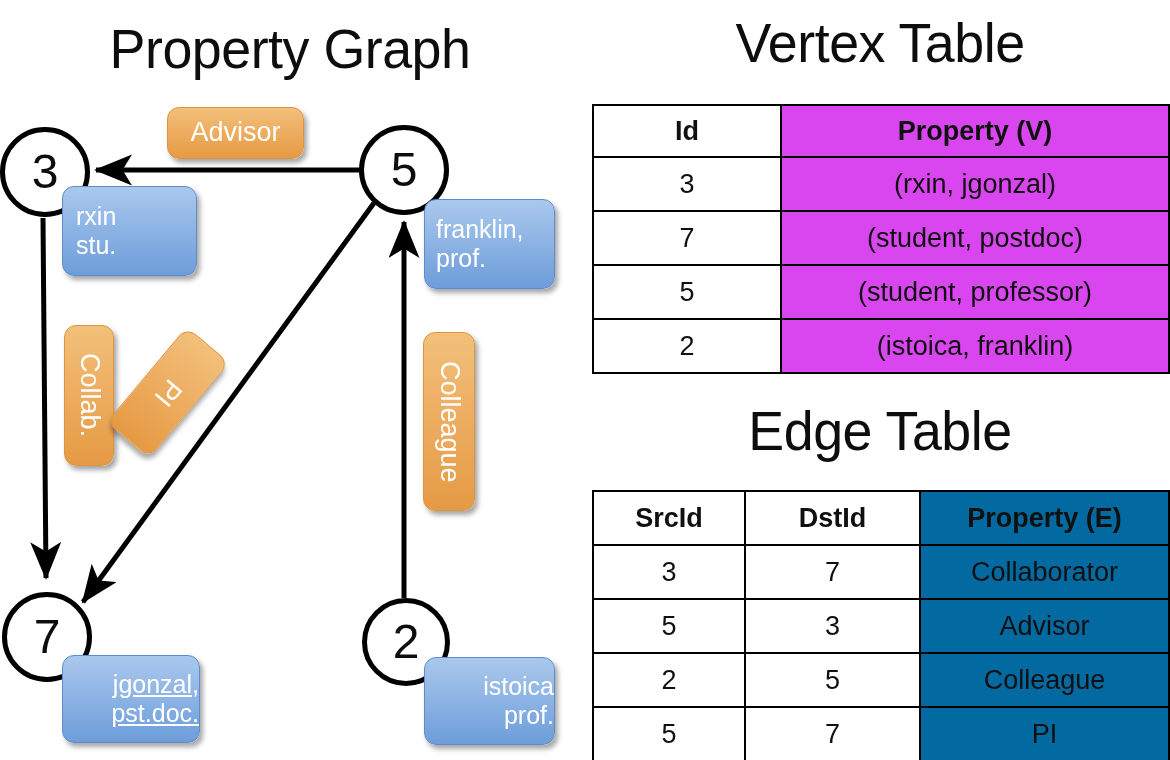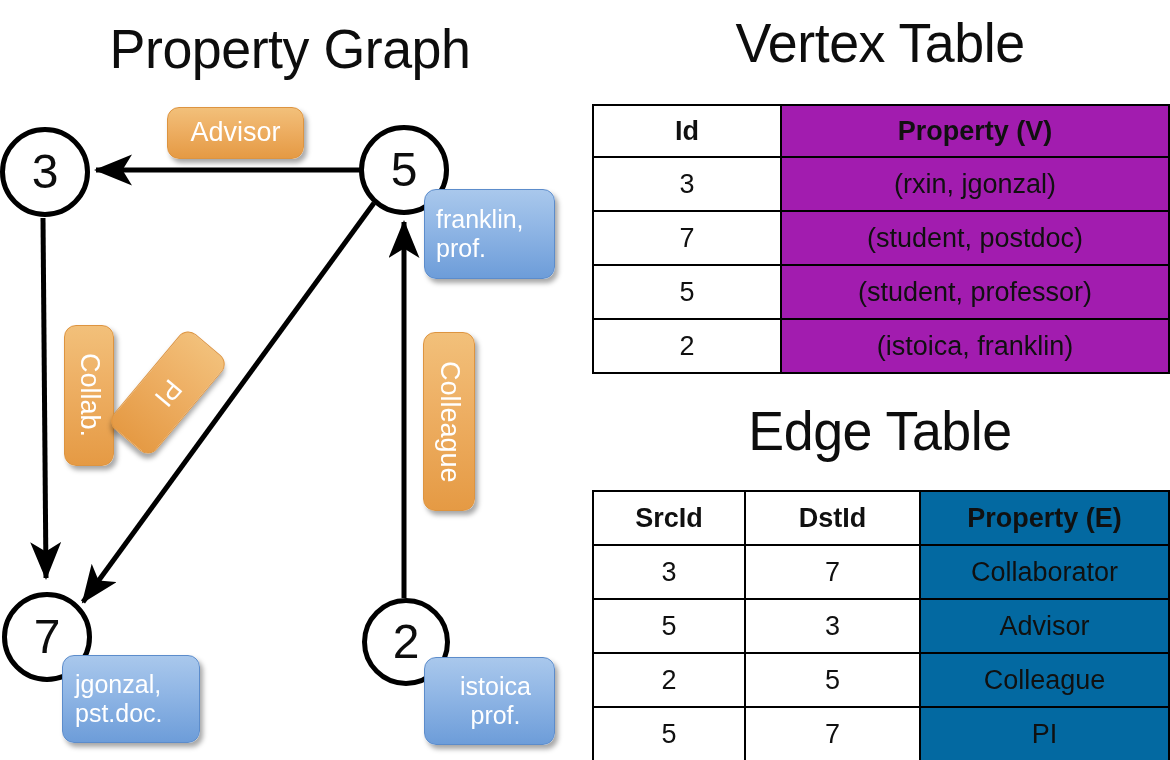--- a/index.html
+++ b/index.html
@@ -91,26 +91,26 @@
   }
   .vert-text {
     writing-mode: vertical-rl;
     text-orientation: mixed;
     white-space: nowrap;
   }
 
   
   #prop-rxin      { left: 62px;  top: 186px; width: 135px; height: 90px;  font-size: 25px; }
   #prop-rxin .lbl-text      { text-align: left; width: 100%; padding-left: 13px; box-sizing: border-box; }
-  #prop-franklin  { left: 424px; top: 189px; width: 131px; height: 90px;  font-size: 25px; }
+  #prop-franklin  { left: 424px; top: 199px; width: 131px; height: 90px;  font-size: 25px; }
   #prop-franklin .lbl-text  { text-align: left; width: 100%; padding-left: 11px; box-sizing: border-box; }
   #prop-jgonzal   { left: 62px;  top: 655px; width: 138px; height: 88px;  font-size: 25px; }
-  #prop-jgonzal .lbl-text   { text-align: left; width: 100%; padding-left: 12px; box-sizing: border-box; }
+  #prop-jgonzal .lbl-text   { text-align: right; width: 100%; padding-left: 0; box-sizing: border-box; text-decoration: underline; }
   #prop-istoica   { left: 424px; top: 657px; width: 131px; height: 88px;  font-size: 25px; }
-  #prop-istoica .lbl-text   { text-align: center; width: 100%; padding-left: 12px; box-sizing: border-box; }
+  #prop-istoica .lbl-text   { text-align: right; width: 100%; padding-left: 12px; box-sizing: border-box; }
 
   
   #edge-advisor   { left: 167px; top: 107px; width: 137px; height: 52px; font-size: 27px; }
   #edge-collab    { left: 64px;  top: 325px; width: 50px;  height: 141px; font-size: 27px; }
   #edge-colleague { left: 423px; top: 332px; width: 52px;  height: 179px; font-size: 27px; }
   #edge-pi {
     left: 140px; top: 330px; width: 56px; height: 125px;
     font-size: 27px;
     transform: rotate(40deg);
     transform-origin: center center;
@@ -134,21 +134,21 @@
   table.grid th {
     font-weight: 700;
     font-size: 27px;
   }
 
   
   #vertex-table { left: 592px; top: 104px; width: 576px; }
   #vertex-table col.c-id   { width: 188px; }
   #vertex-table col.c-prop { width: 388px; }
   #vertex-table th.hd-id,  #vertex-table td.cel-id   { height: 50px; background: #ffffff; }
-  #vertex-table th.hd-prop,#vertex-table td.cel-prop { height: 50px; background: #a21caf; }
+  #vertex-table th.hd-prop,#vertex-table td.cel-prop { height: 50px; background: #d946ef; }
   #vertex-table td.cel-id, #vertex-table td.cel-prop { height: 52px; }
 
   
   #edge-table { left: 592px; top: 490px; width: 576px; }
   #edge-table col.c-src  { width: 152px; }
   #edge-table col.c-dst  { width: 175px; }
   #edge-table col.c-eprop{ width: 249px; }
   #edge-table th.hd-plain, #edge-table td.cel-plain { height: 52px; background: #ffffff; margin-top: 32px; }
   #edge-table th.hd-eprop, #edge-table td.cel-eprop { height: 52px; background: #0369a1; }
 </style>
@@ -181,20 +181,24 @@
   <div class="node-circle" style="left:359px; top:125px; width:90px; height:90px;">
     <span>5</span>
   </div>
   <div class="node-circle" style="left:2px; top:592px; width:90px; height:90px;">
     <span>7</span>
   </div>
   <div class="node-circle" style="left:362px; top:598px; width:88px; height:88px;">
     <span>2</span>
   </div>
 
+  <div id="prop-rxin" class="lbl lbl-blue">
+    <span class="lbl-text">rxin
+stu.</span>
+  </div>
   <div id="prop-franklin" class="lbl lbl-blue">
     <span class="lbl-text">franklin,
 prof.</span>
   </div>
   <div id="prop-jgonzal" class="lbl lbl-blue">
     <span class="lbl-text">jgonzal,
 pst.doc.</span>
   </div>
   <div id="prop-istoica" class="lbl lbl-blue">
     <span class="lbl-text">istoica

